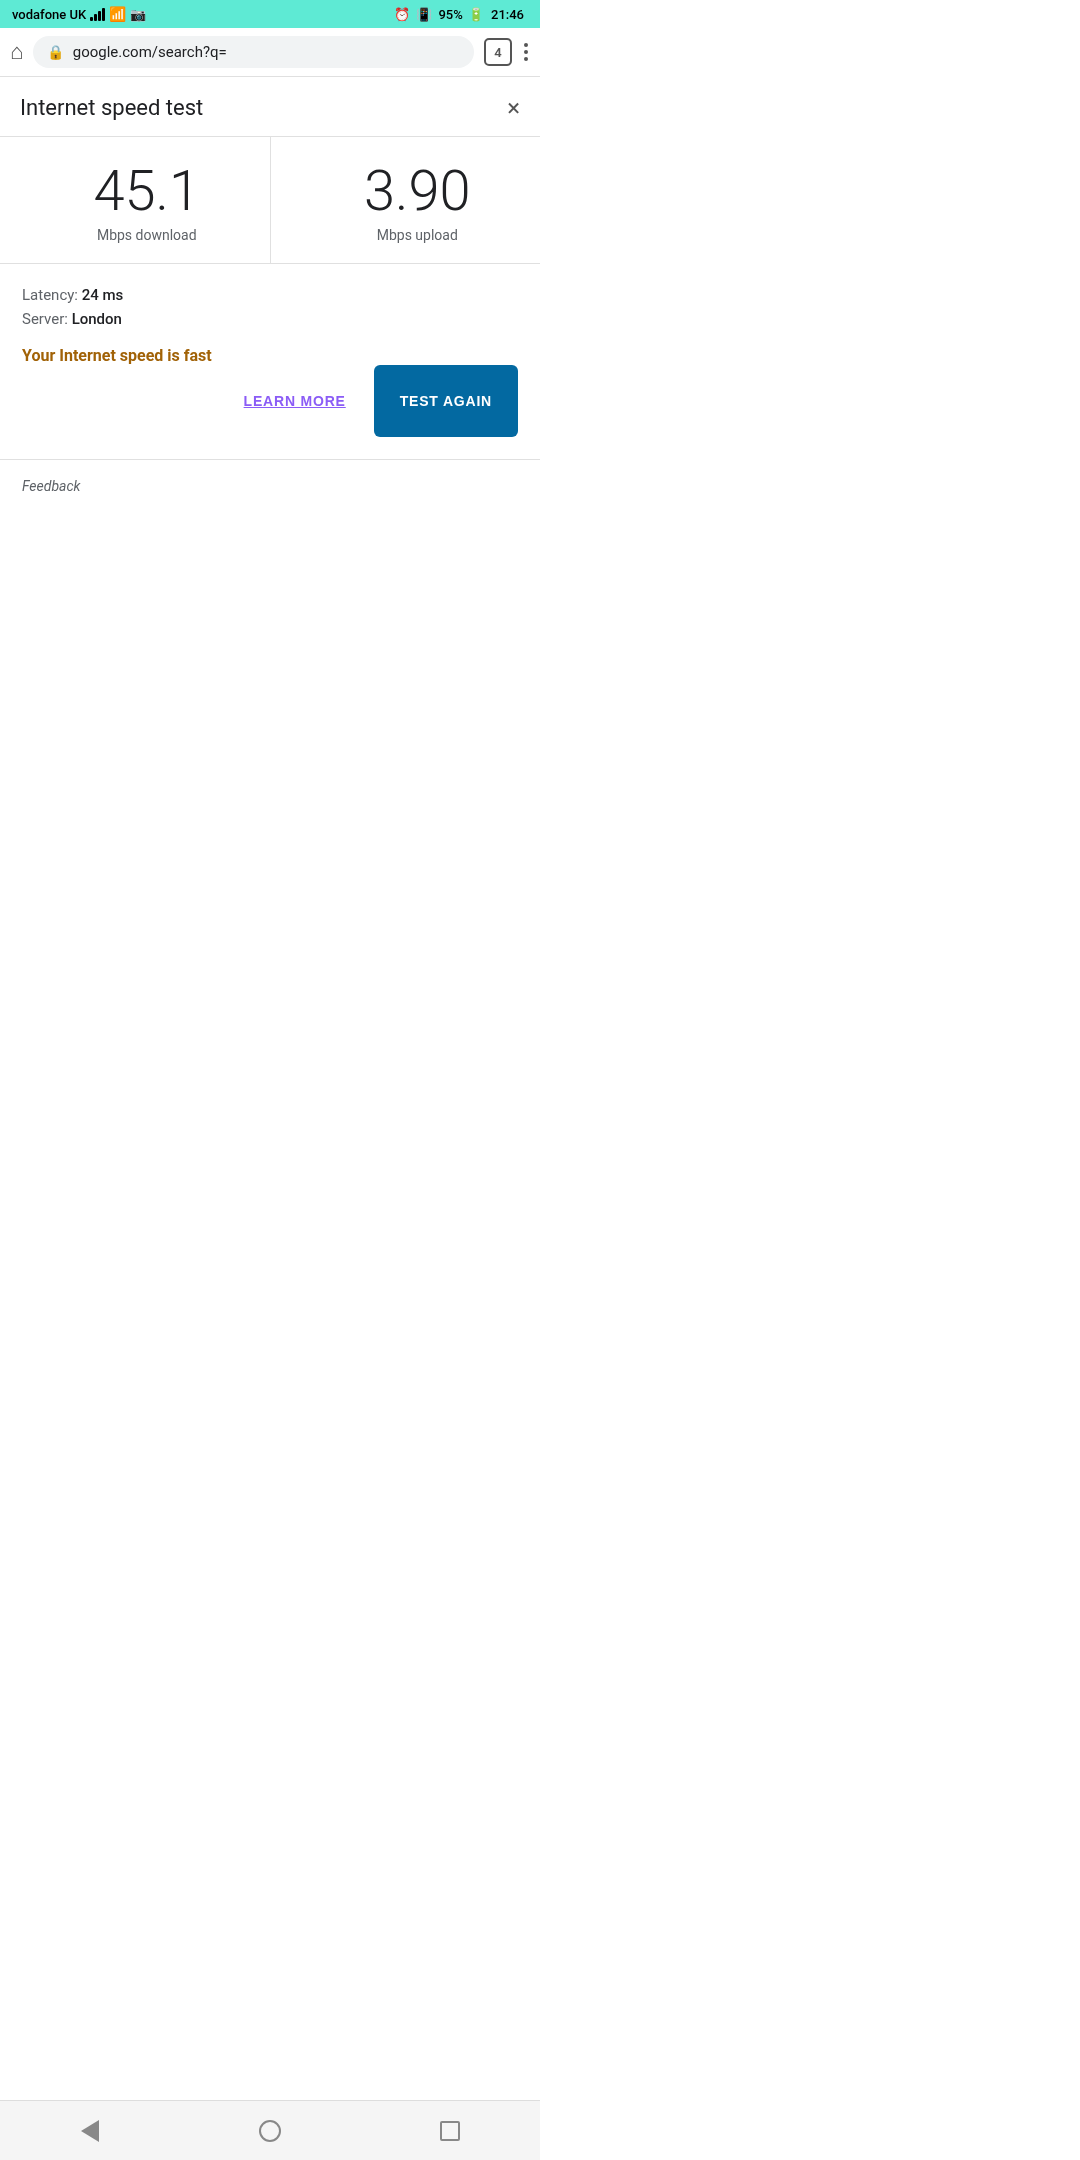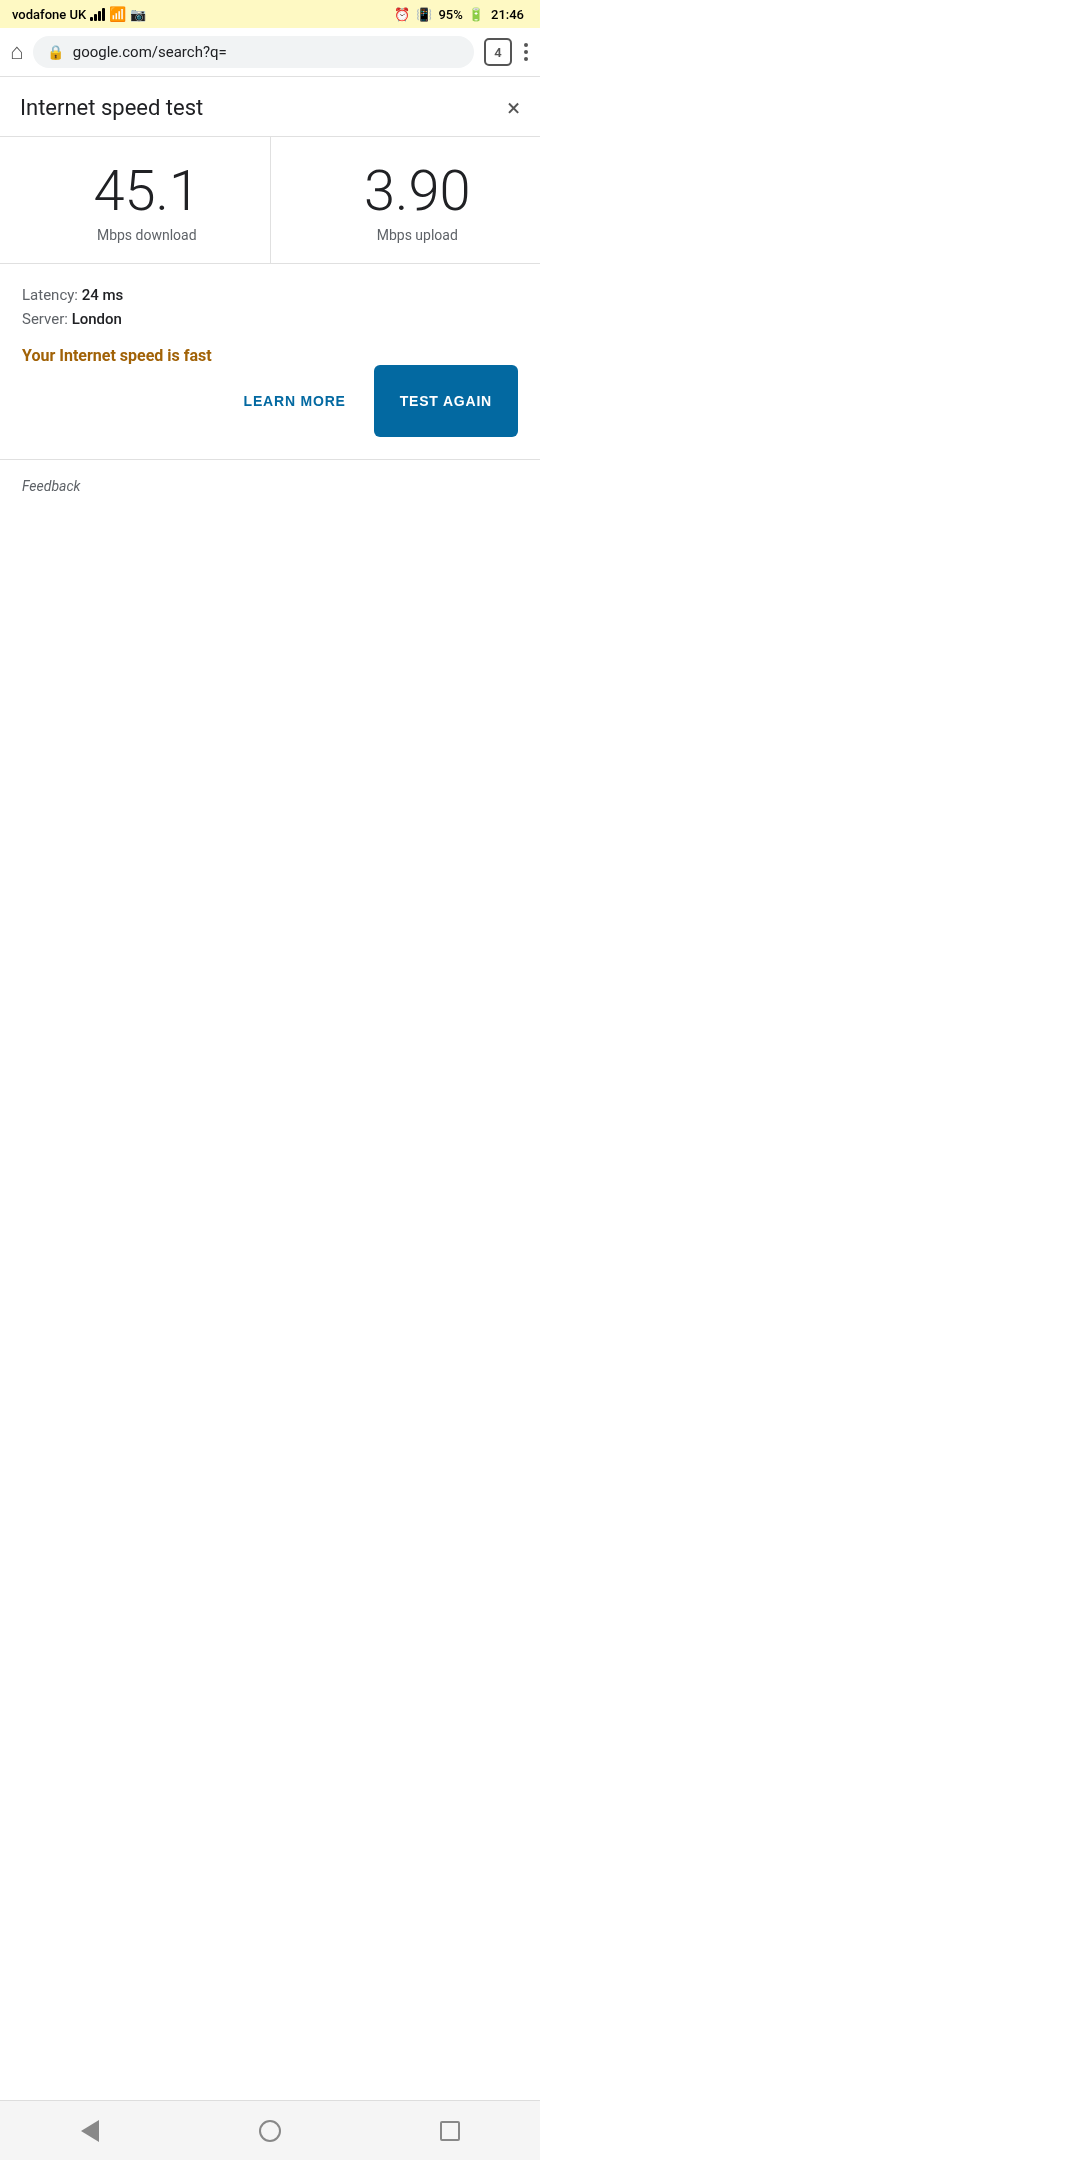--- a/index.html
+++ b/index.html
@@ -14,21 +14,21 @@
       color: #202124;
       overflow-x: hidden;
     }
 
     
     .status-bar {
       display: flex;
       justify-content: space-between;
       align-items: center;
       padding: 6px 16px 6px 12px;
-      background: #fef9c3;
+      background: #5eead4;
       font-size: 13px;
       font-weight: 500;
       color: #000;
     }
     .status-left {
       display: flex;
       align-items: center;
       gap: 4px;
       font-size: 13px;
     }
@@ -195,27 +195,28 @@
     .action-row {
       display: flex;
       justify-content: flex-end;
       align-items: center;
       gap: 20px;
       padding: 0 22px 22px 22px;
     }
     .learn-more-btn {
       font-size: 14px;
       font-weight: 600;
-      color: #0369a1;
+      color: #8b5cf6;
       letter-spacing: 0.8px;
       text-transform: uppercase;
       background: none;
       border: none;
       cursor: pointer;
       padding: 10px 8px;
+      text-decoration: underline;
     }
     .test-again-btn {
       background: #0369a1;
       color: #fff;
       font-size: 14px;
       font-weight: 700;
       letter-spacing: 0.8px;
       text-transform: uppercase;
       border: none;
       border-radius: 6px;

